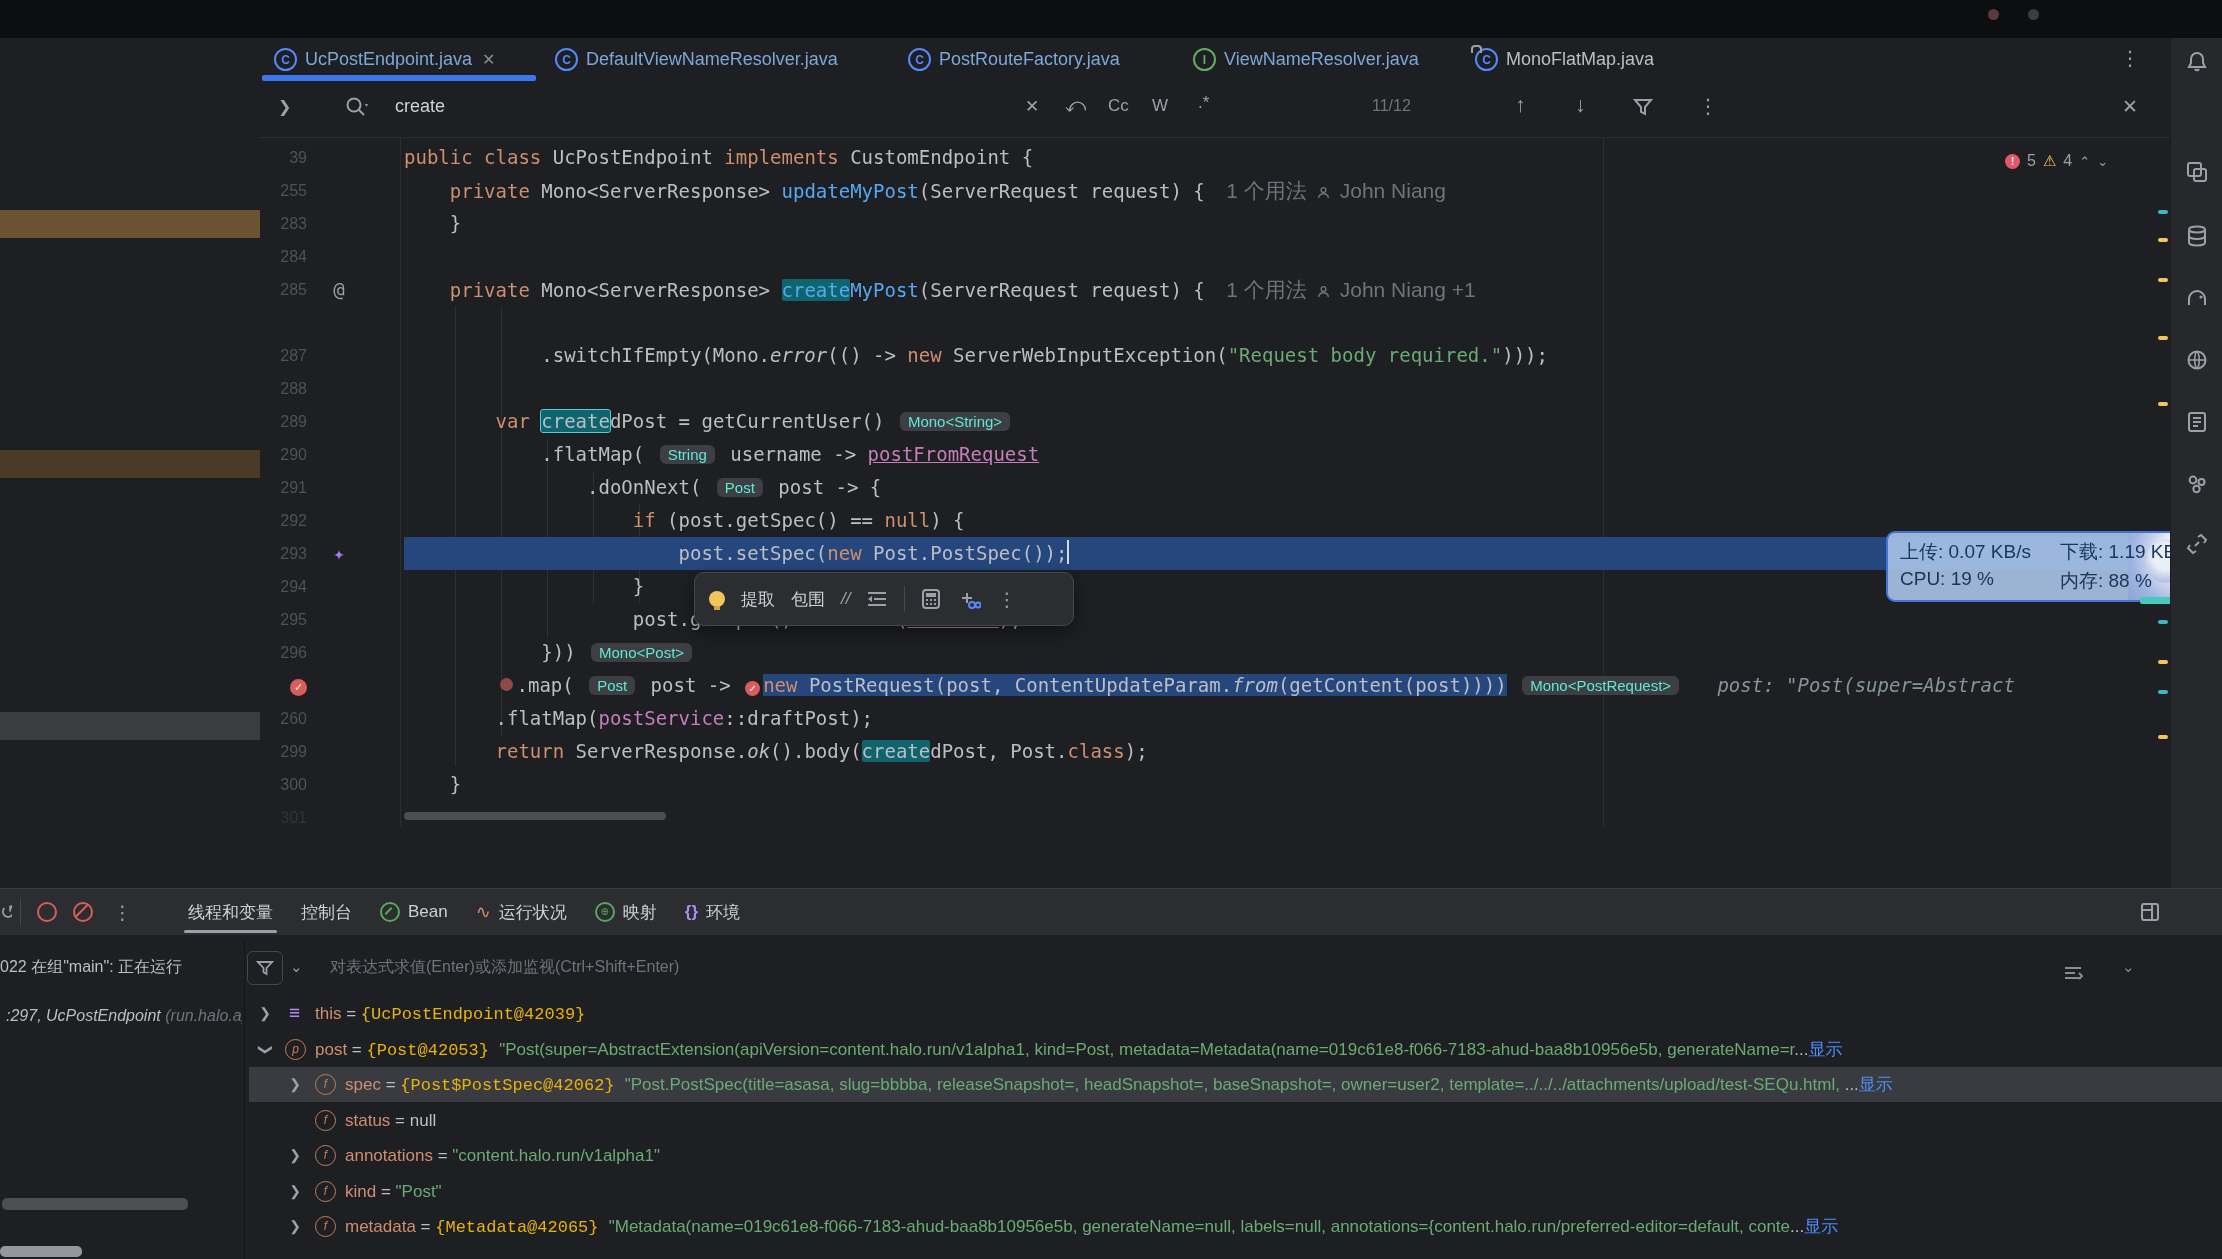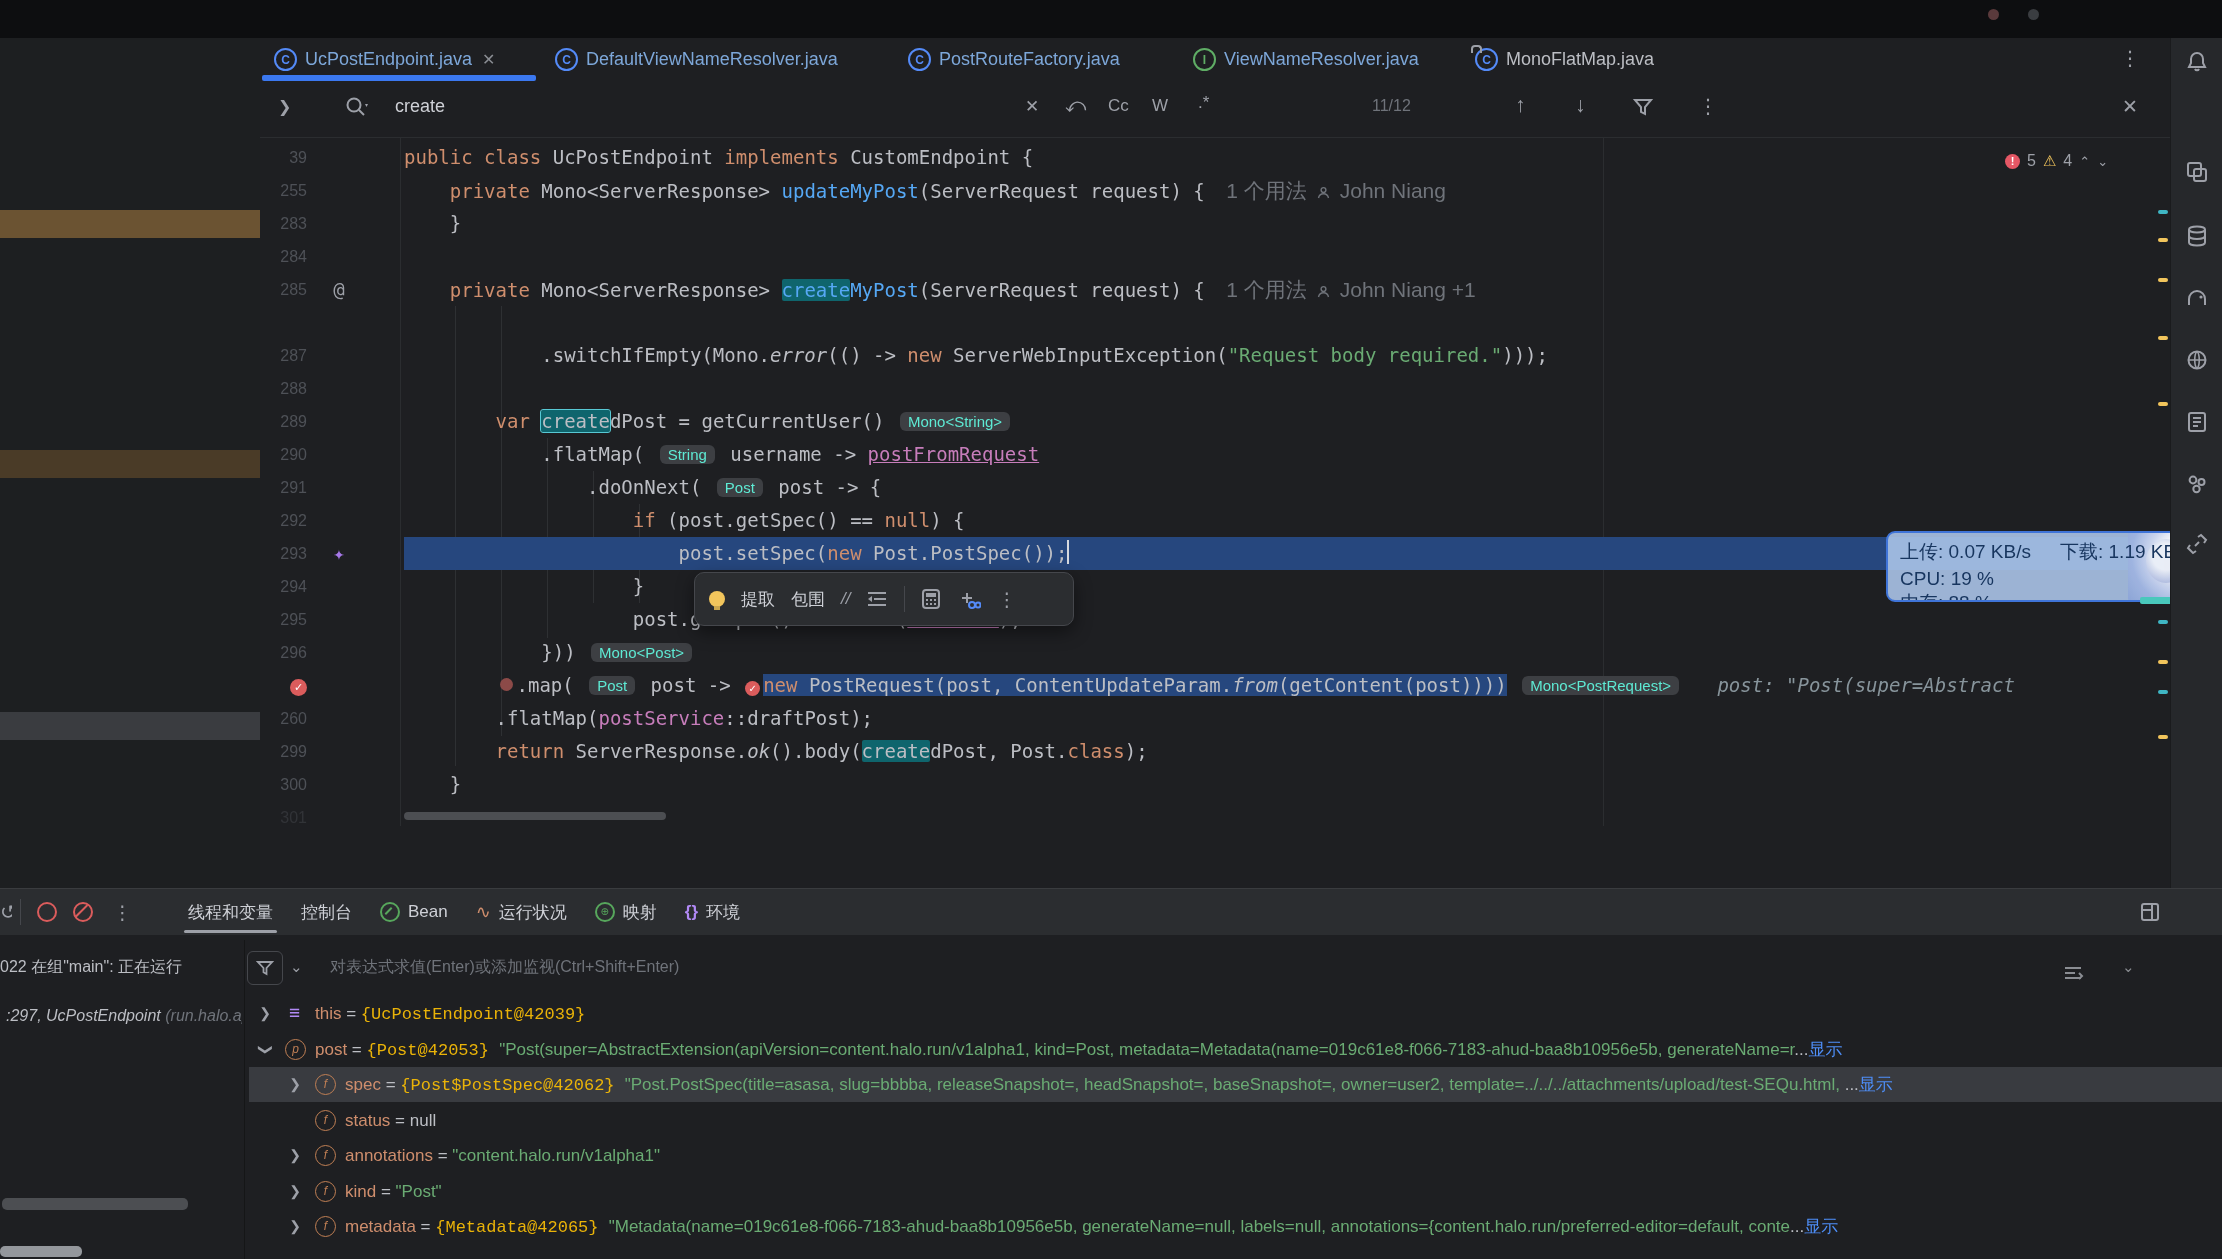--- a/index.html
+++ b/index.html
@@ -276,21 +276,21 @@
   </span>
   <span style="color:#9da0a8;font-size:19px;">⋮</span>
 </div>
 
 <div class="abs" id="monitor">
   <div class="anime"></div>
   <div class="mrow" style="top:6px;">
     <span style="width:160px;">上传: 0.07 KB/s</span>
     <span>下载: 1.19 KB/s</span>
   </div>
-  <div class="mrow" style="top:35px;flex-direction:column;">
+  <div class="mrow" style="top:35px;">
     <span style="width:160px;">CPU: 19 %</span>
     <span>内存: 88 %</span>
   </div>
 </div>
 <div class="abs pmark"></div>
 <div class="abs tmark"></div>
 
 <div class="abs" id="rightstripe">
   <div class="ricon" style="top:8px;">
     <svg width="22" height="22" viewBox="0 0 22 22">

